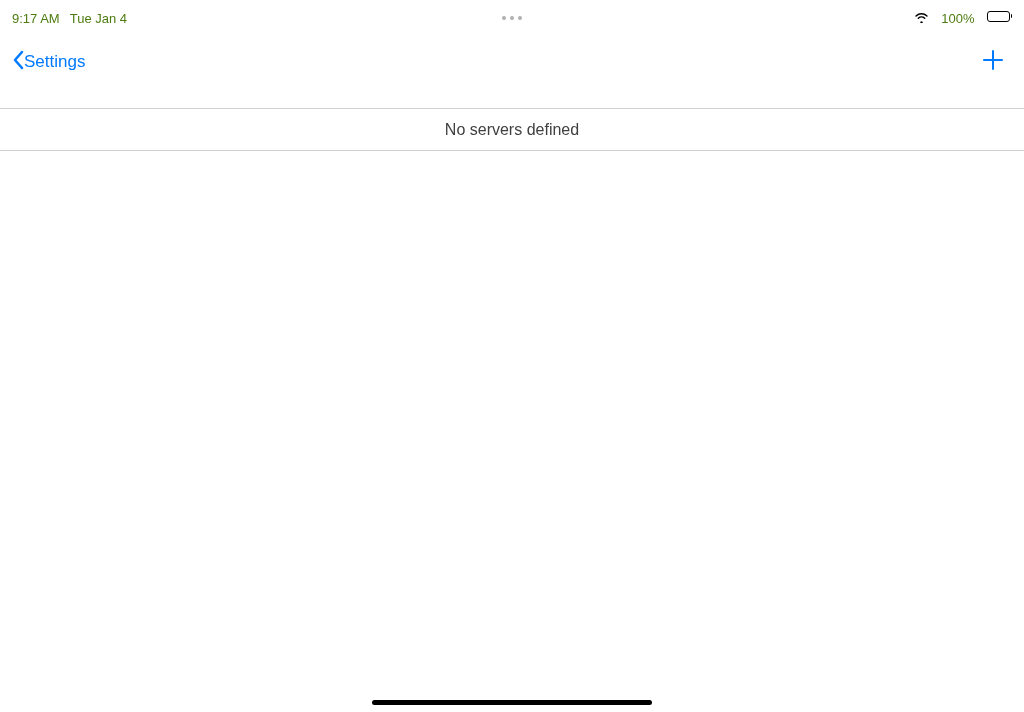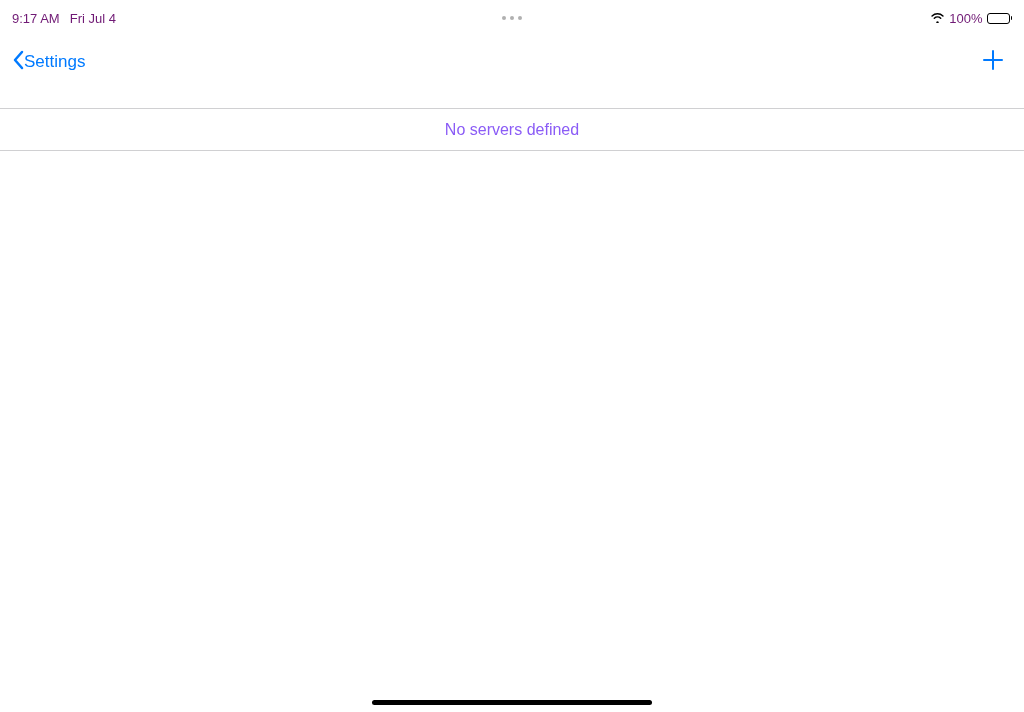--- a/index.html
+++ b/index.html
@@ -16,21 +16,21 @@
       overflow: hidden;
     }
     .status-bar {
       height: 22px;
       display: flex;
       align-items: center;
       justify-content: space-between;
       padding: 18px 12px;
       font-size: 13px;
       font-weight: 500;
-      color: #701a75;
+      color: #4d7c0f;
     }
     .status-left {
       display: flex;
       align-items: center;
       gap: 10px;
     }
     .status-center {
       position: absolute;
       left: 50%;
       transform: translateX(-50%);
@@ -39,22 +39,22 @@
       align-items: center;
     }
     .dot {
       width: 4px;
       height: 4px;
       border-radius: 50%;
       background: #b0b0b0;
     }
     .status-right {
       display: flex;
-      align-items: center;
-      gap: 4px;
+      align-items: flex-start;
+      gap: 12px;
     }
     .wifi-icon {
       width: 15px;
       height: 12px;
     }
     .battery-wrap {
       display: flex;
       align-items: center;
     }
     .battery-body {
@@ -115,40 +115,40 @@
       border-top: 1px solid #d0d0d2;
       border-bottom: 1px solid #d0d0d2;
     }
     .list-row {
       height: 41px;
       display: flex;
       align-items: center;
       justify-content: center;
       background: #ffffff;
       font-size: 16px;
-      color: #8b5cf6;
+      color: #404040;
     }
     .home-indicator {
       position: absolute;
       bottom: 7px;
       left: 50%;
       transform: translateX(-50%);
       width: 280px;
       height: 5px;
       background: #000;
       border-radius: 3px;
     }
   </style>
 </head>
 <body>
 
 <div class="status-bar">
   <div class="status-left">
     <span>9:17 AM</span>
-    <span>Fri Jul 4</span>
+    <span>Tue Jan 4</span>
   </div>
   <div class="status-center">
     <span class="dot"></span>
     <span class="dot"></span>
     <span class="dot"></span>
   </div>
   <div class="status-right">
     <span>
       <svg class="wifi-icon" viewBox="0 0 16 12">
         <path d="M8 10.5 a1.3 1.3 0 1 0 0.001 0 Z" fill="#000"></path>

